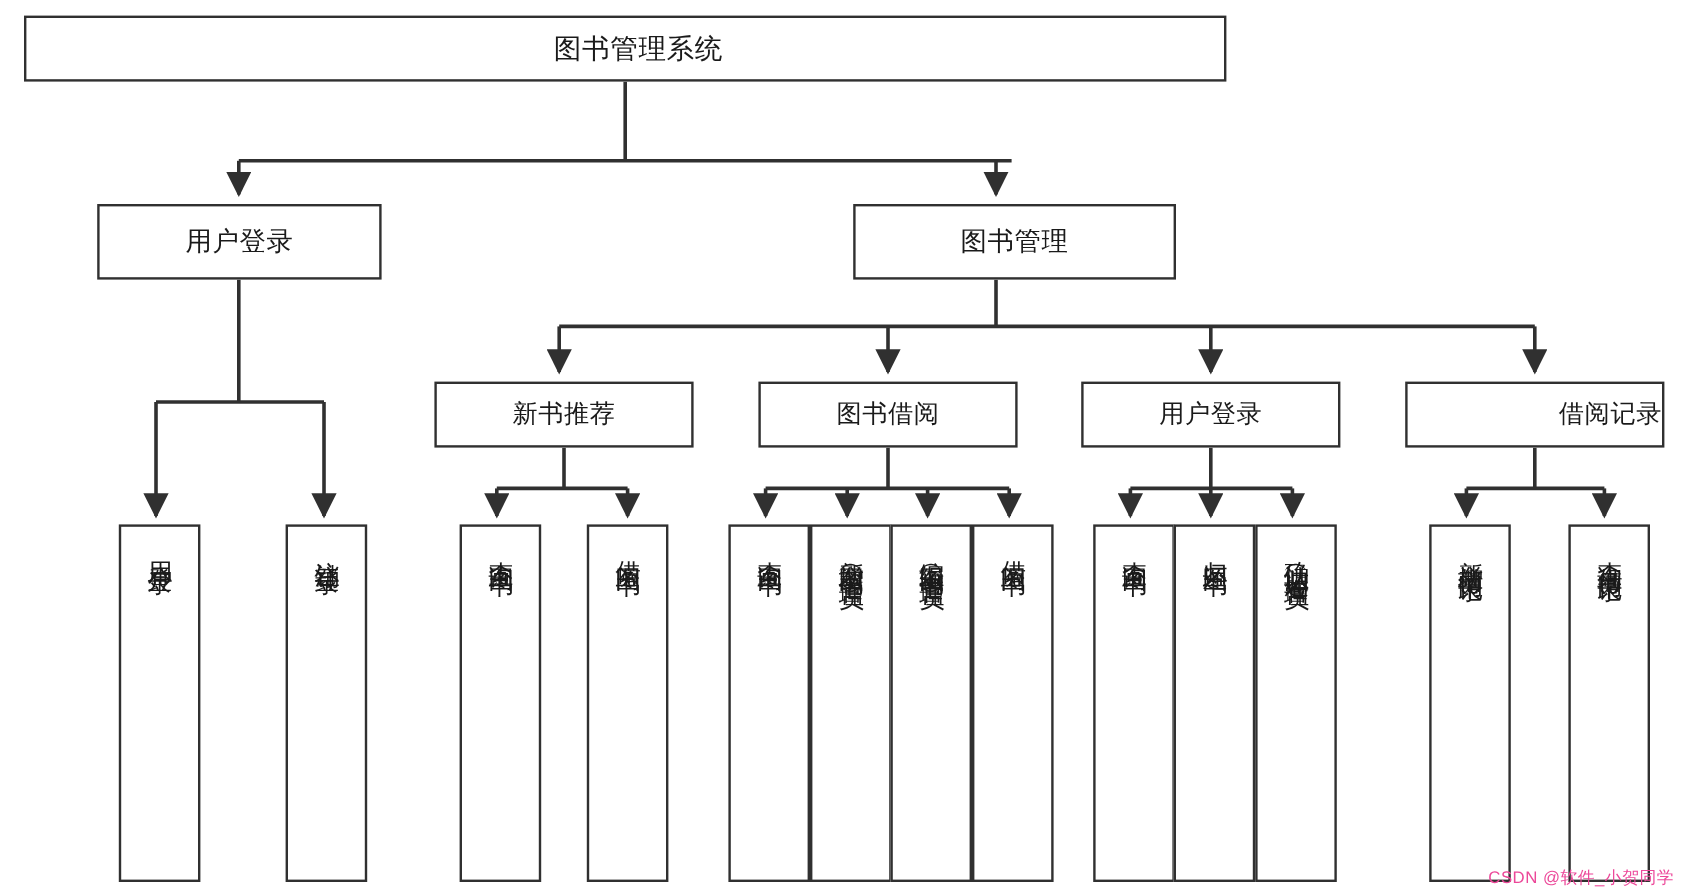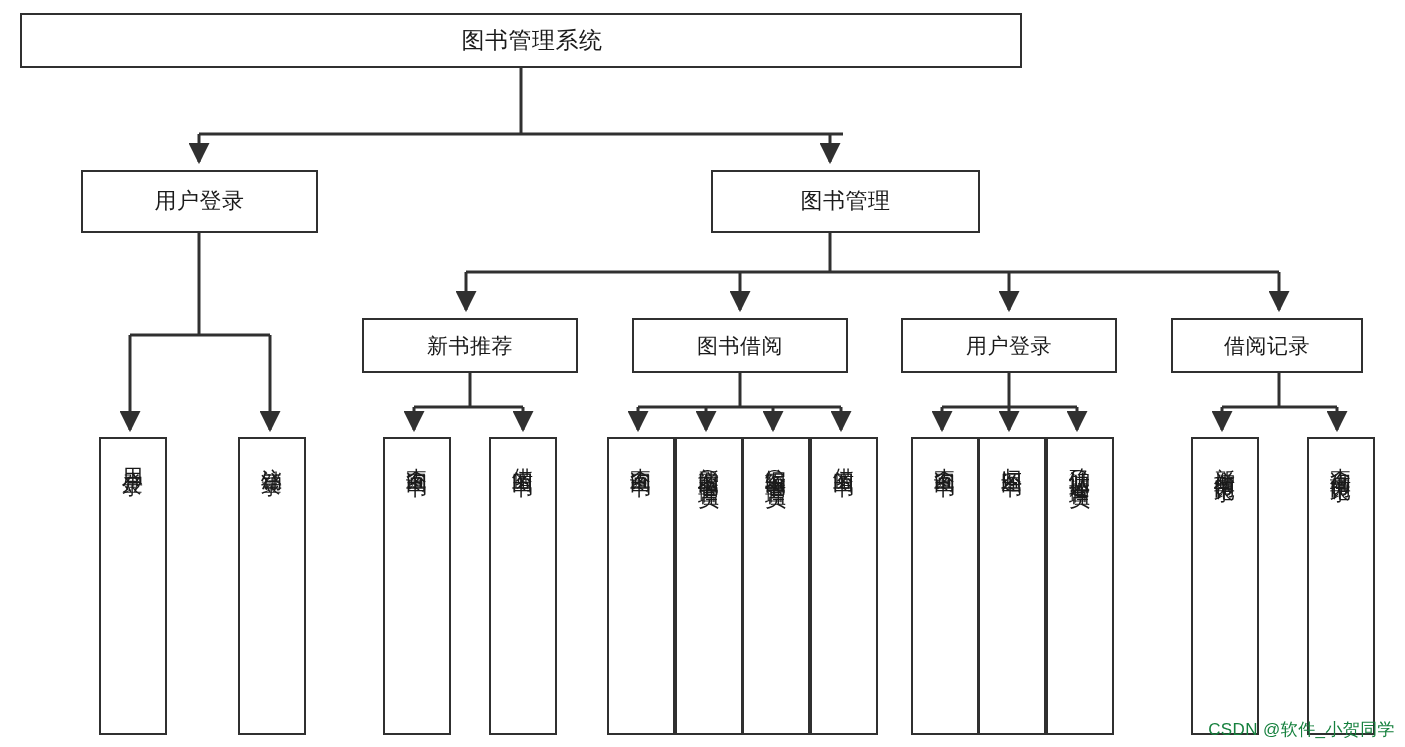--- a/index.html
+++ b/index.html
@@ -55,22 +55,22 @@
     text-orientation: upright;
     white-space: nowrap;
     line-height: 1.0;
     letter-spacing: 3px;
   }
 
   .watermark {
     position: absolute;
     right: 10px;
     bottom: 6px;
-    font-size: 17px;
-    color: #15803d;
+    font-size: 14px;
+    color: #ec4899;
     white-space: nowrap;
     z-index: 6;
     letter-spacing: 0.4px;
   }
 </style>
 </head>
 <body>
 
 <div id="canvas">
 
@@ -137,21 +137,21 @@
 
   <div class="node l3" style="left:362px; top:318px; width:216px; height:55px;">
     <span class="label">新书推荐</span>
   </div>
   <div class="node l3" style="left:632px; top:318px; width:216px; height:55px;">
     <span class="label">图书借阅</span>
   </div>
   <div class="node l3" style="left:901px; top:318px; width:216px; height:55px;">
     <span class="label">用户登录</span>
   </div>
-  <div class="node l3" style="left:1171px; top:318px; width:192px; height:55px;">
+  <div class="node l3" style="left:1171px; top:318px; width:216px; height:55px;justify-content:flex-end;">
     <span class="label">借阅记录</span>
   </div>
 
   <div class="node leaf" style="left:99px; top:437px; width:68px; height:298px;">
     <span class="label">用户登录</span>
   </div>
   <div class="node leaf" style="left:238px; top:437px; width:68px; height:298px;">
     <span class="label">注销登录</span>
   </div>
 

